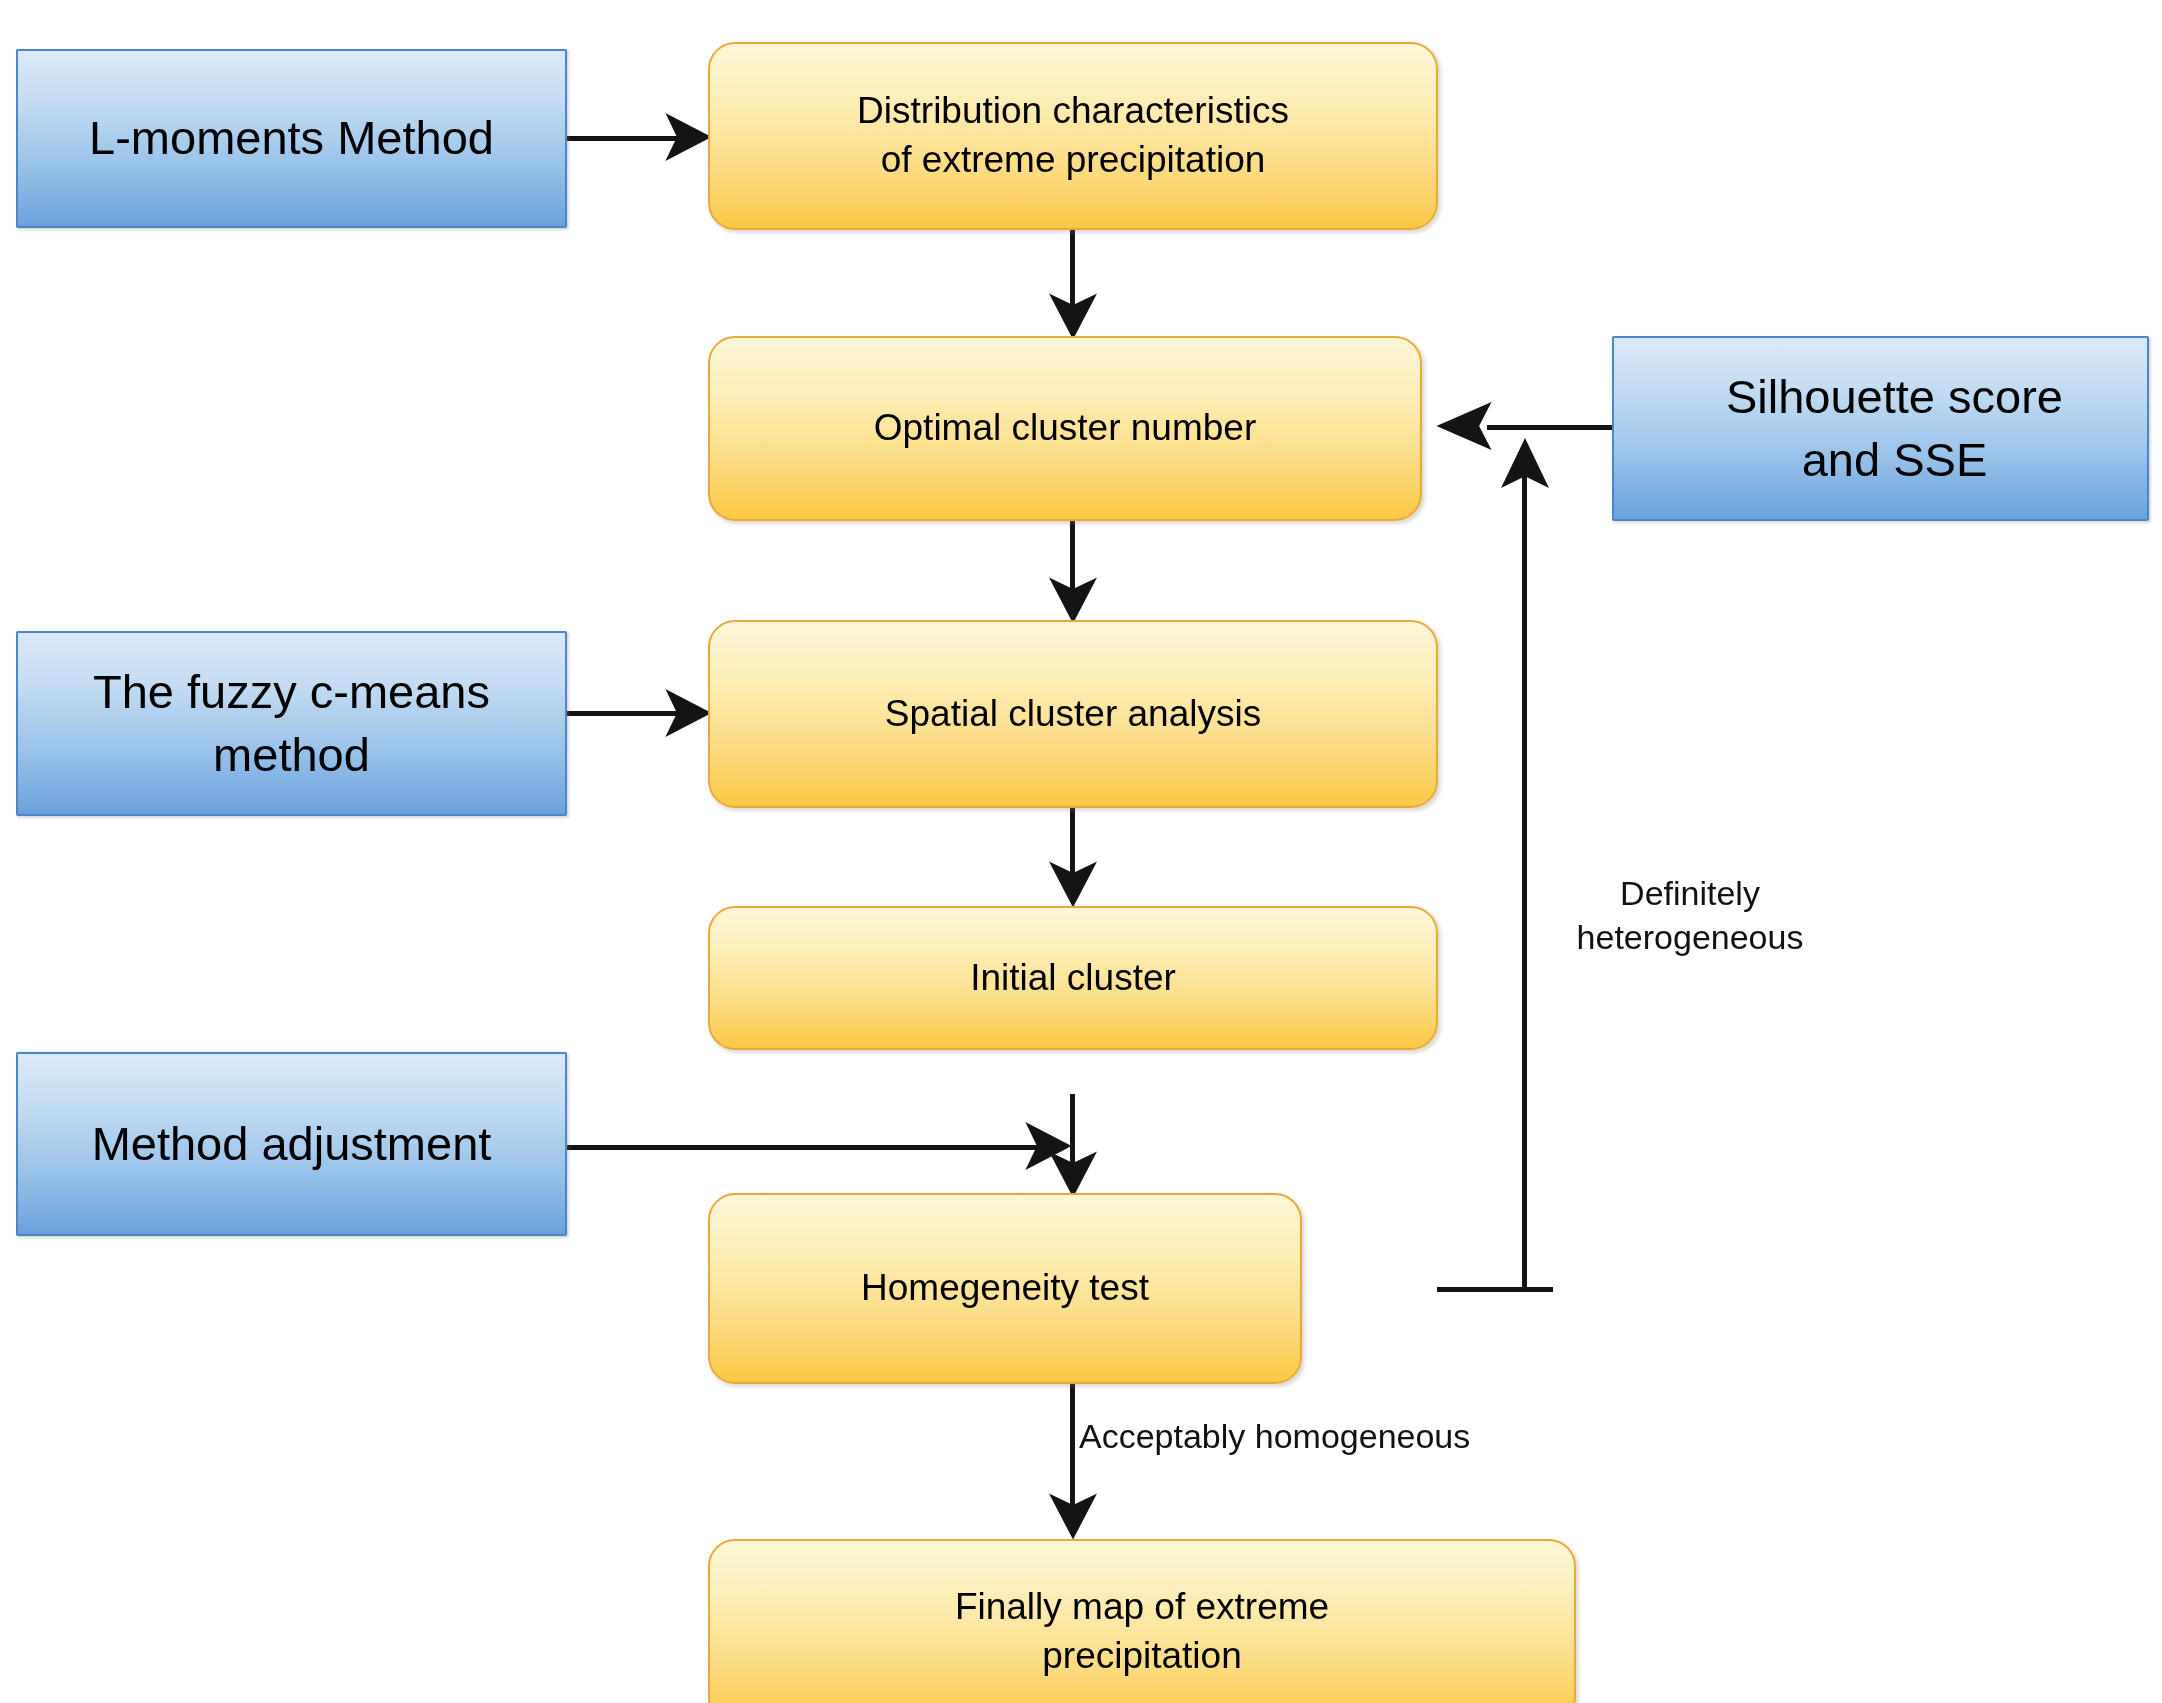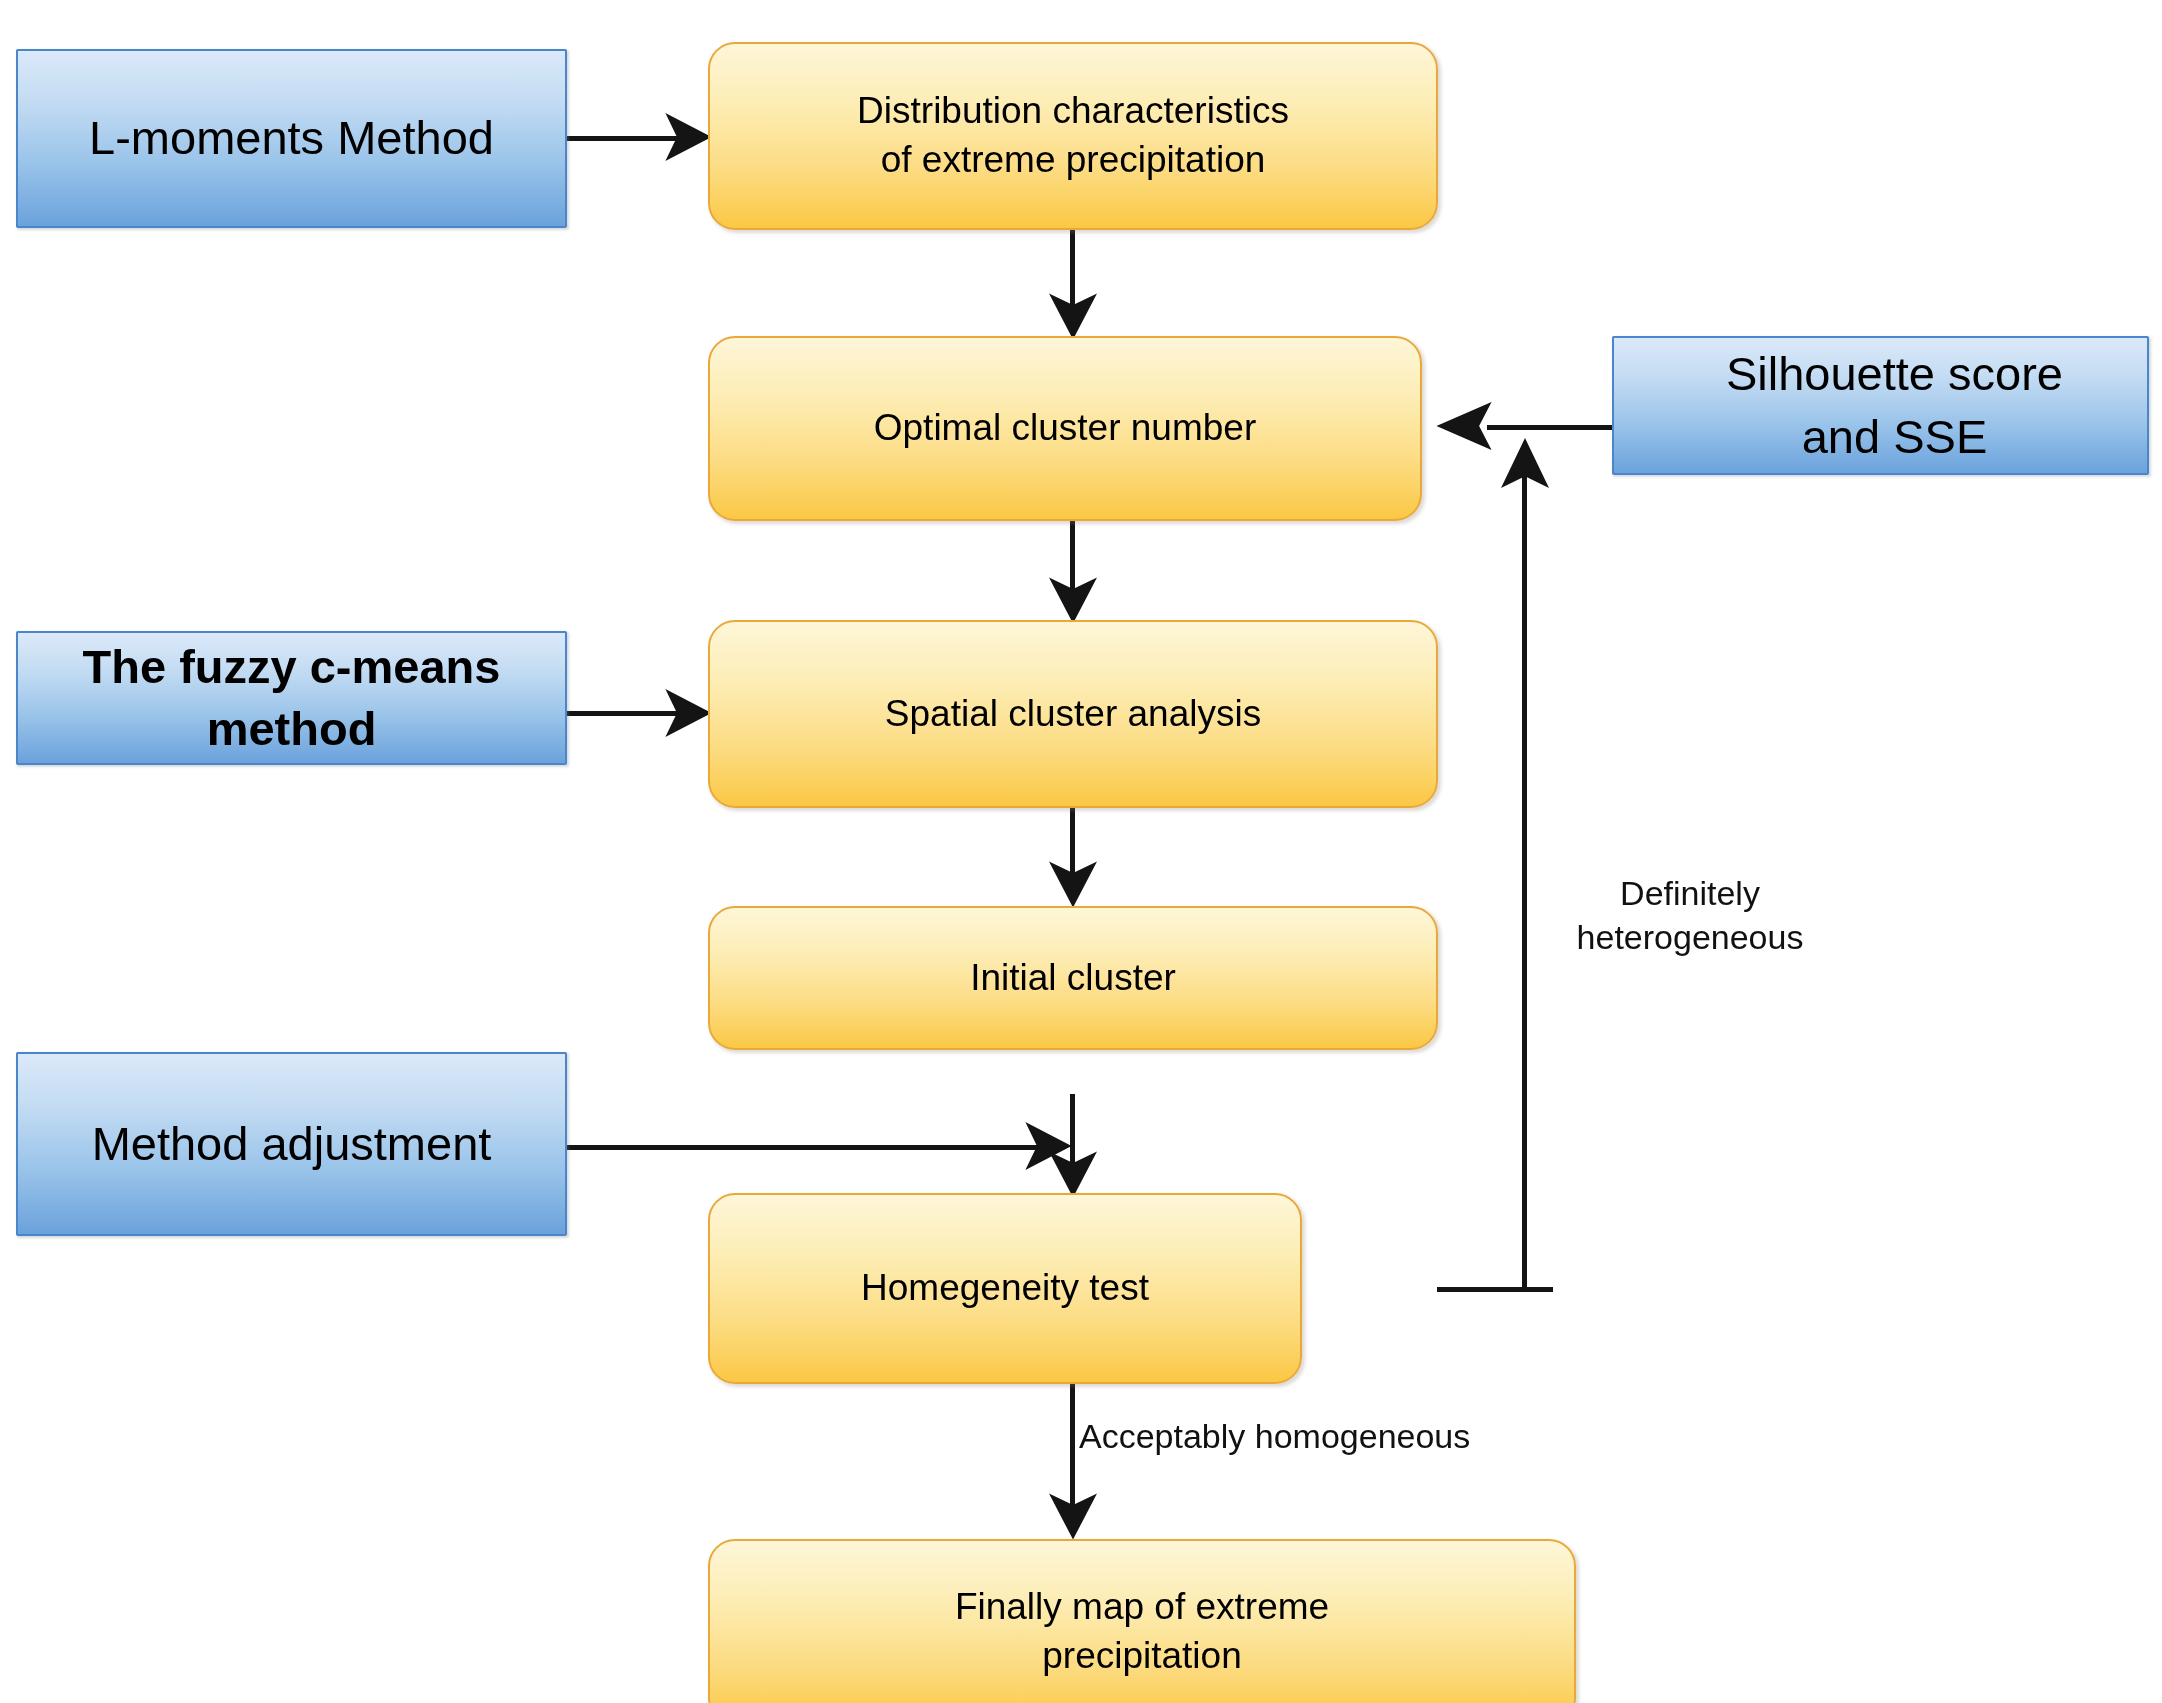--- a/index.html
+++ b/index.html
@@ -69,30 +69,30 @@
 </style>
 </head>
 <body>
 
 <div id="canvas">
 
   <div class="node node-input" style="left:16px; top:25px; width:551px; height:179px;">
     <span class="node-label">L-moments Method</span>
   </div>
 
-  <div class="node node-input" style="left:16px; top:607px; width:551px; height:134px;font-weight:bold;">
+  <div class="node node-input" style="left:16px; top:607px; width:551px; height:185px;">
     <span class="node-label" style="white-space: pre-line;">The fuzzy c-means
 method</span>
   </div>
 
   <div class="node node-input" style="left:16px; top:1028px; width:551px; height:184px;">
     <span class="node-label">Method adjustment</span>
   </div>
 
-  <div class="node node-input" style="left:1612px; top:312px; width:537px; height:139px;padding-left:28px;">
+  <div class="node node-input" style="left:1612px; top:312px; width:537px; height:185px;padding-left:28px;">
     <span class="node-label" style="white-space: pre-line;">Silhouette score
 and SSE</span>
   </div>
 
   <div class="node node-process" style="left:708px; top:18px; width:730px; height:188px;">
     <span class="node-label" style="white-space: pre-line;">Distribution characteristics
 of extreme precipitation</span>
   </div>
 
   <div class="node node-process" style="left:708px; top:312px; width:714px; height:185px;">

